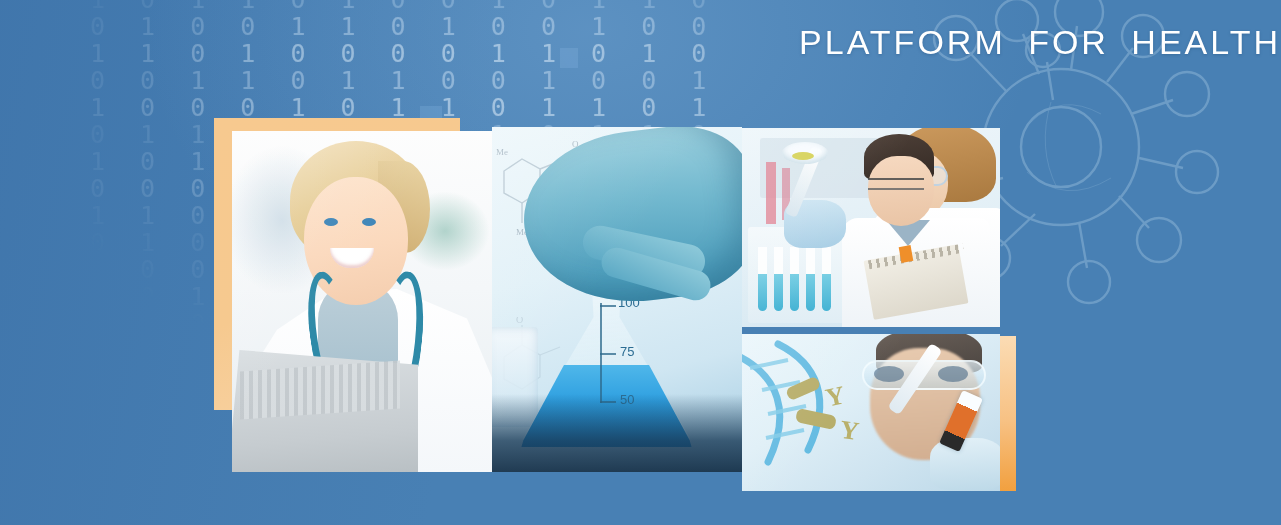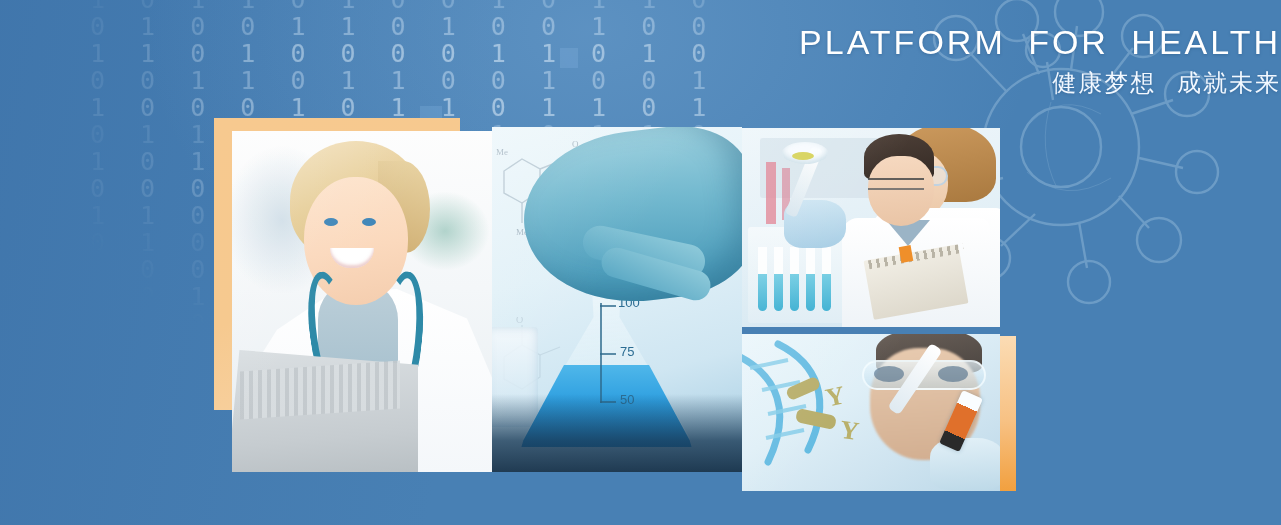--- a/index.html
+++ b/index.html
@@ -295,21 +295,20 @@
         </g>
       </g>
       <g fill="none" stroke="#bfdcef" stroke-width="1" opacity="0.55">
         <path d="M120 140 q30 -30 70 -8 M116 190 q38 34 84 6 M140 120 q-14 46 6 86"></path>
       </g>
     </svg>
   </div>
 
   <div class="headline">
     <h1 class="title">PLATFORM  FOR  HEALTH</h1>
-    <h2 class="subtitle">健康梦想  成就未来</h2>
   </div>
 
   <div class="collage">
 
     <div class="frame frame-left"></div>
 
     <div class="photo photo-doctor">
       <div class="p1-bg"></div>
       <div class="p1-blur"></div>
       <div class="p1-blur2"></div>

